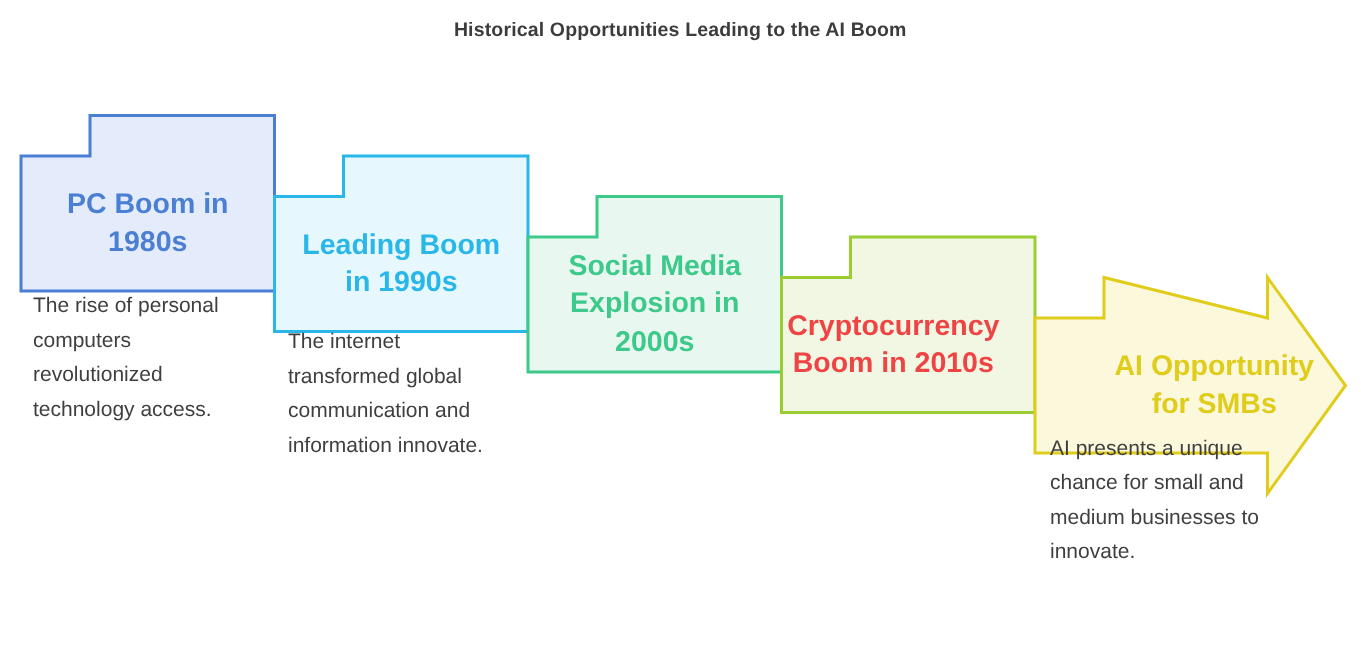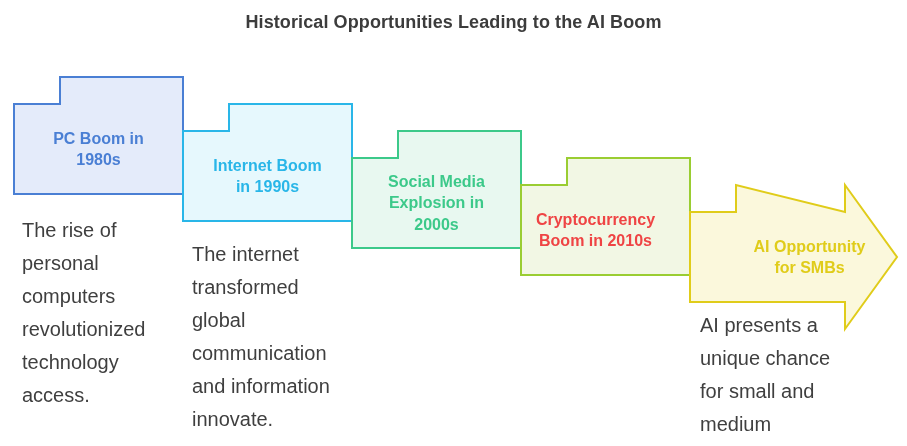--- a/index.html
+++ b/index.html
@@ -20,21 +20,21 @@
     overflow: hidden;
   }
 
   
   #chart-title {
     position: absolute;
     left: 0;
     top: 12px;
     width: 907px;
     text-align: center;
-    font-size: 18px;
+    font-size: 13px;
     font-weight: bold;
     color: #3c3c3c;
     letter-spacing: 0.1px;
   }
 
   
   #flow-stage {
     position: absolute;
     left: 0;
     top: 0;
@@ -45,55 +45,54 @@
     position: absolute;
     left: 0;
     top: 0;
     width: 907px;
     height: 446px;
   }
 
   .step-label {
     position: absolute;
     text-align: center;
-    font-size: 16px;
+    font-size: 19px;
     font-weight: bold;
     line-height: 1.32;
     pointer-events: none;
     white-space: pre-line;
   }
 
   .step-desc {
     position: absolute;
-    font-size: 20px;
+    font-size: 14px;
     line-height: 1.65;
     color: #3f3f3f;
     font-weight: normal;
-    margin-top: 22px;
   }
 </style>
 </head>
 <body style="background: rgb(255, 255, 255);">
 
 <div id="canvas" style="background: rgb(255, 255, 255);">
 
   <div id="chart-title" style="color: rgb(60, 60, 60);">Historical Opportunities Leading to the AI Boom</div>
 
   <div id="flow-stage">
     <svg id="flow-svg" viewBox="0 0 907 446">
         <polygon points="14,104 60,104 60,77 183,77 183,194 14,194" fill="#e4ebfa" stroke="#4a7fd4" stroke-width="2" stroke-linejoin="miter"></polygon>
         <polygon points="183,131 229,131 229,104 352,104 352,221 183,221" fill="#e6f8fd" stroke="#29b6e8" stroke-width="2" stroke-linejoin="miter"></polygon>
         <polygon points="352,158 398,158 398,131 521,131 521,248 352,248" fill="#e8f8f0" stroke="#3cc98a" stroke-width="2" stroke-linejoin="miter"></polygon>
         <polygon points="521,185 567,185 567,158 690,158 690,275 521,275" fill="#f2f7e4" stroke="#9acd32" stroke-width="2" stroke-linejoin="miter"></polygon>
         <polygon points="690,212 736,212 736,185 845,212 845,185 897,257 845,329 845,302 690,302" fill="#fbf8dc" stroke="#e0cc1a" stroke-width="2" stroke-linejoin="miter"></polygon>
       </svg>
   <div class="step-label" style="left: 14px; width: 169px; color: rgb(74, 127, 212); top: 110px; height: 78px; display: flex; flex-direction: column; justify-content: center;">PC Boom in
 1980s</div>
       <div class="step-desc" style="left: 22px; top: 192px; width: 152px; color: rgb(63, 63, 63);">The rise of personal computers revolutionized technology access.</div>
-      <div class="step-label" style="left: 183px; width: 169px; color: rgb(41, 182, 232); top: 137px; height: 78px; display: flex; flex-direction: column; justify-content: center;">Internet Boom
+      <div class="step-label" style="left: 183px; width: 169px; color: rgb(41, 182, 232); top: 137px; height: 78px; display: flex; flex-direction: column; justify-content: center;">Leading Boom
 in 1990s</div>
       <div class="step-desc" style="left: 192px; top: 216px; width: 152px; color: rgb(63, 63, 63);">The internet transformed global communication and information innovate.</div>
       <div class="step-label" style="left: 352px; width: 169px; color: rgb(60, 201, 138); top: 164px; height: 78px; display: flex; flex-direction: column; justify-content: center;">Social Media
 Explosion in
 2000s</div>
       <div class="step-label" style="left: 492px; width: 169px; color: #ef4444; top: 191px; height: 78px; display: flex; flex-direction: column; justify-content: center; margin-left: 19px;">Cryptocurrency
 Boom in 2010s</div>
       <div class="step-label" style="left: 690px; width: 169px; color: rgb(224, 204, 26); top: 218px; height: 78px; display: flex; flex-direction: column; justify-content: center; padding-left: 35px;">AI Opportunity
 for SMBs</div>
       <div class="step-desc" style="left: 700px; top: 287px; width: 152px; color: rgb(63, 63, 63);">AI presents a unique chance for small and medium businesses to innovate.</div>

